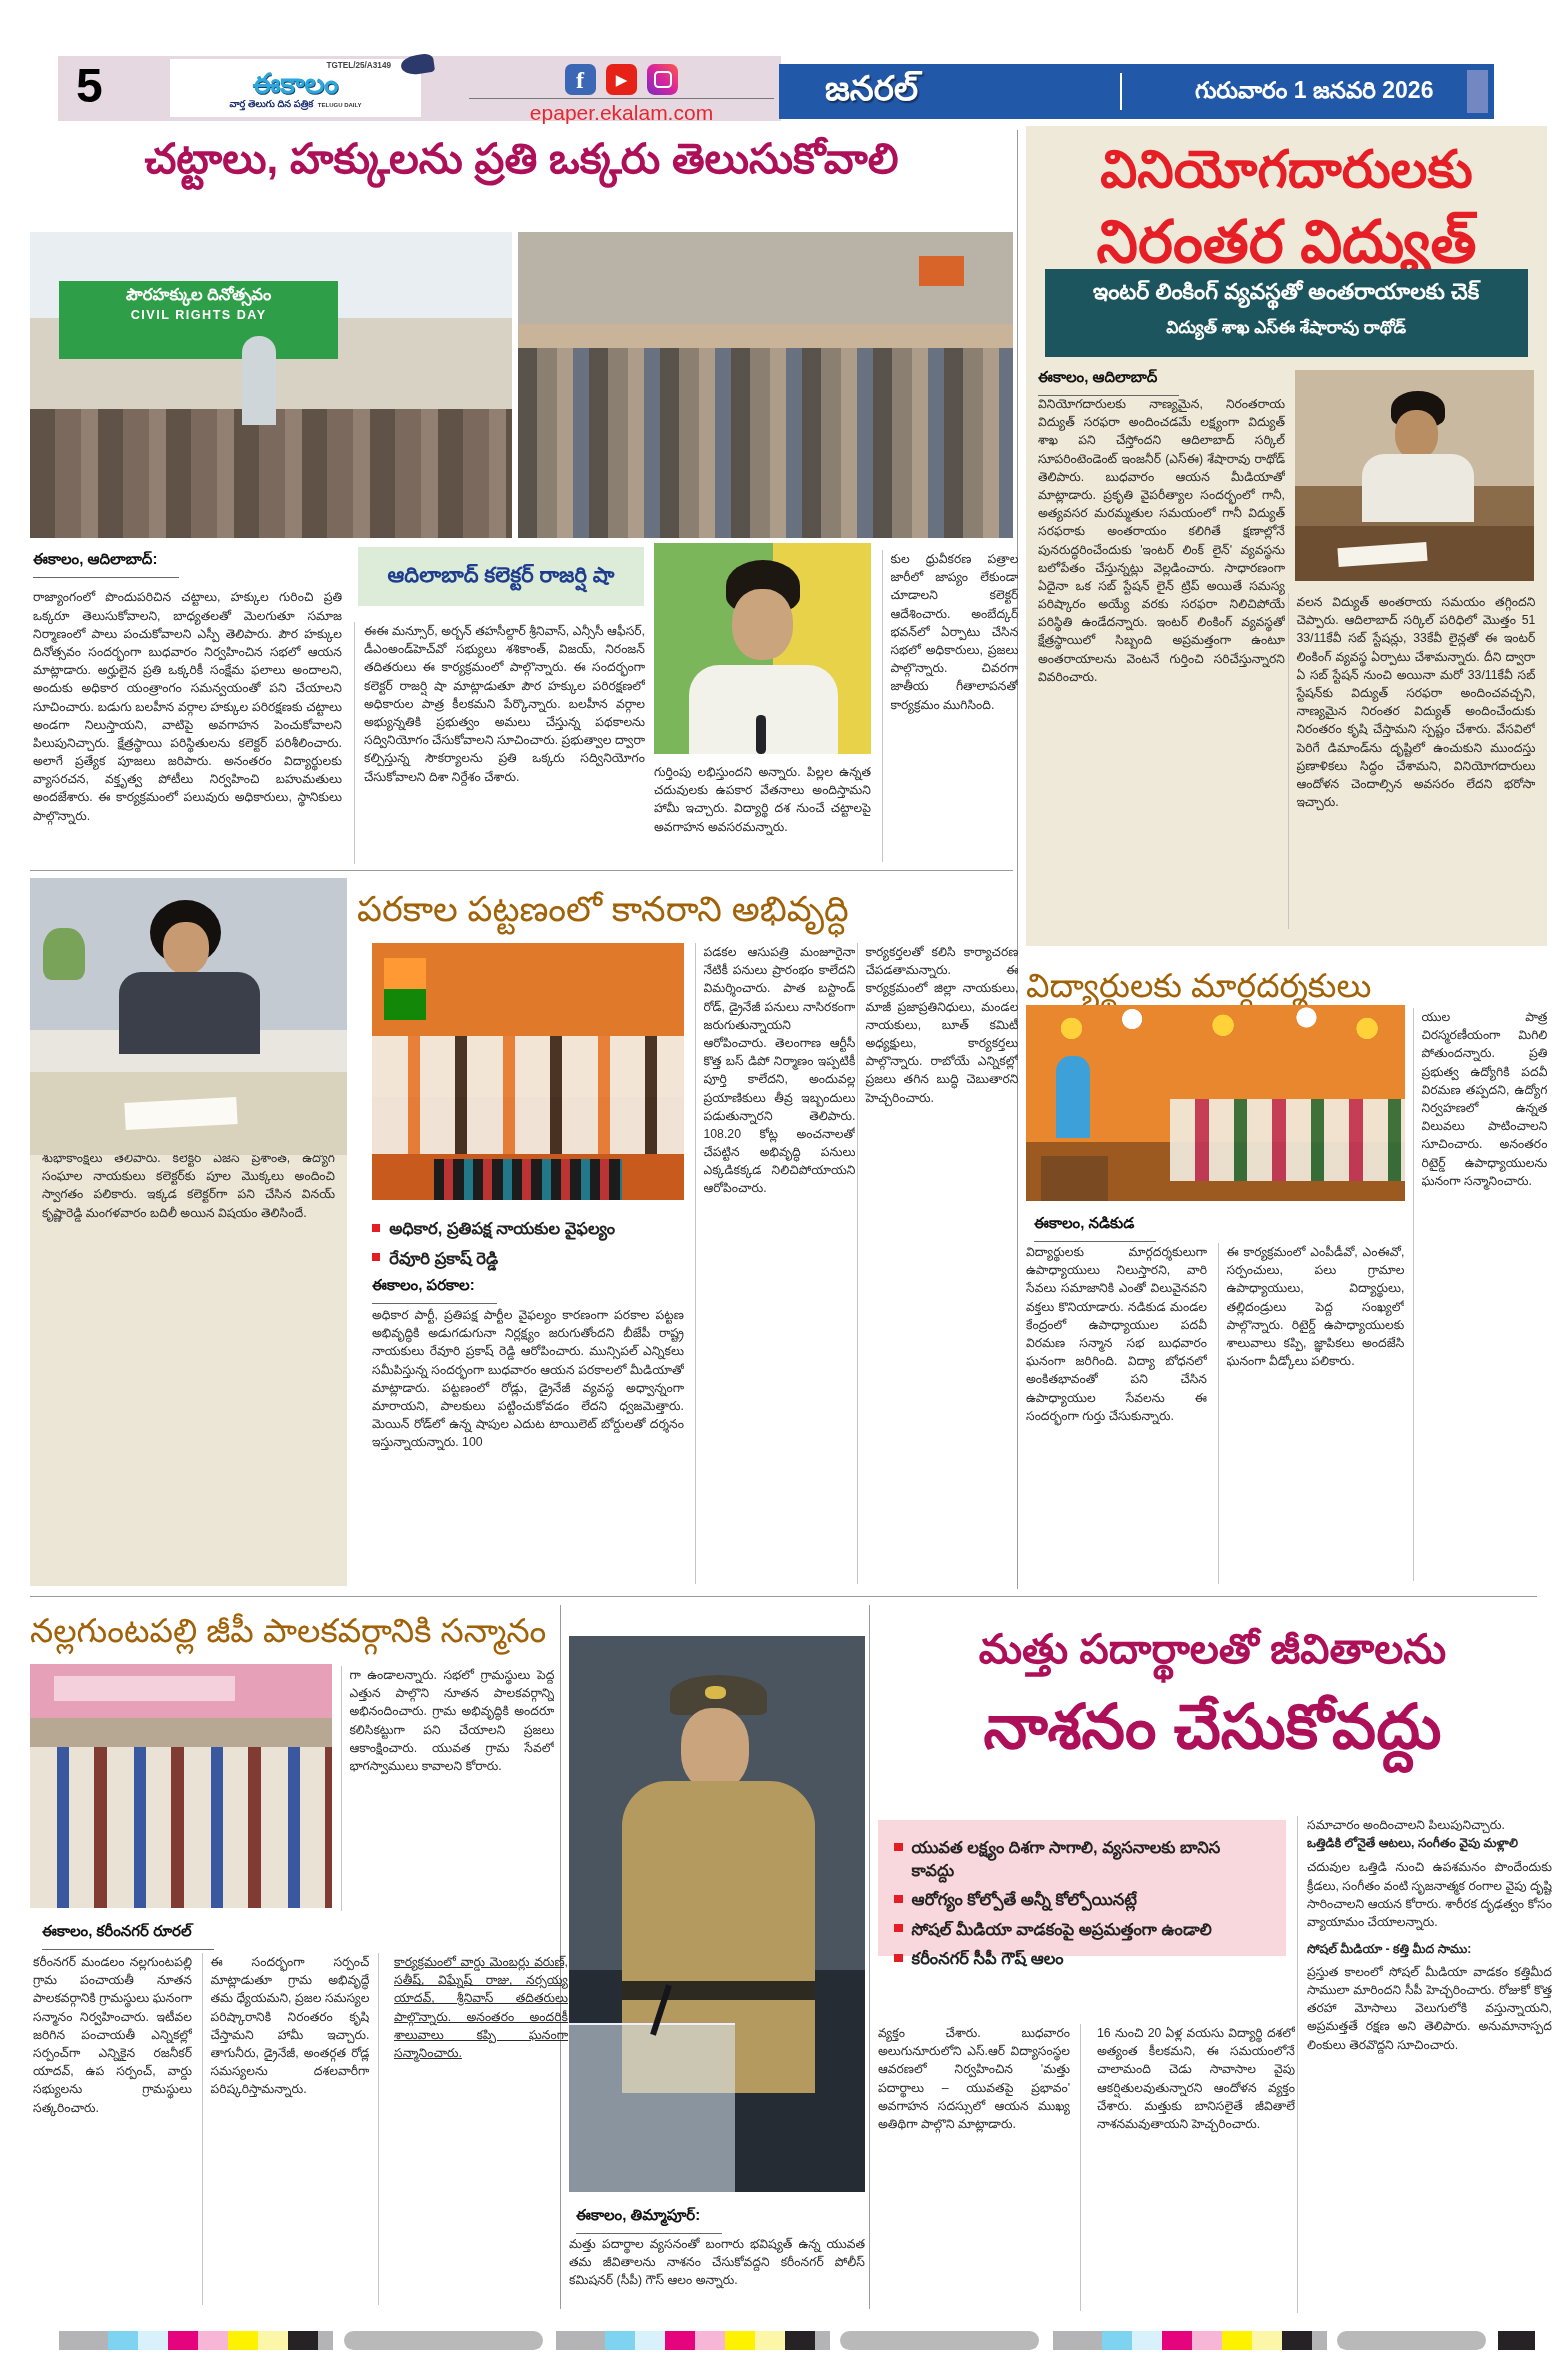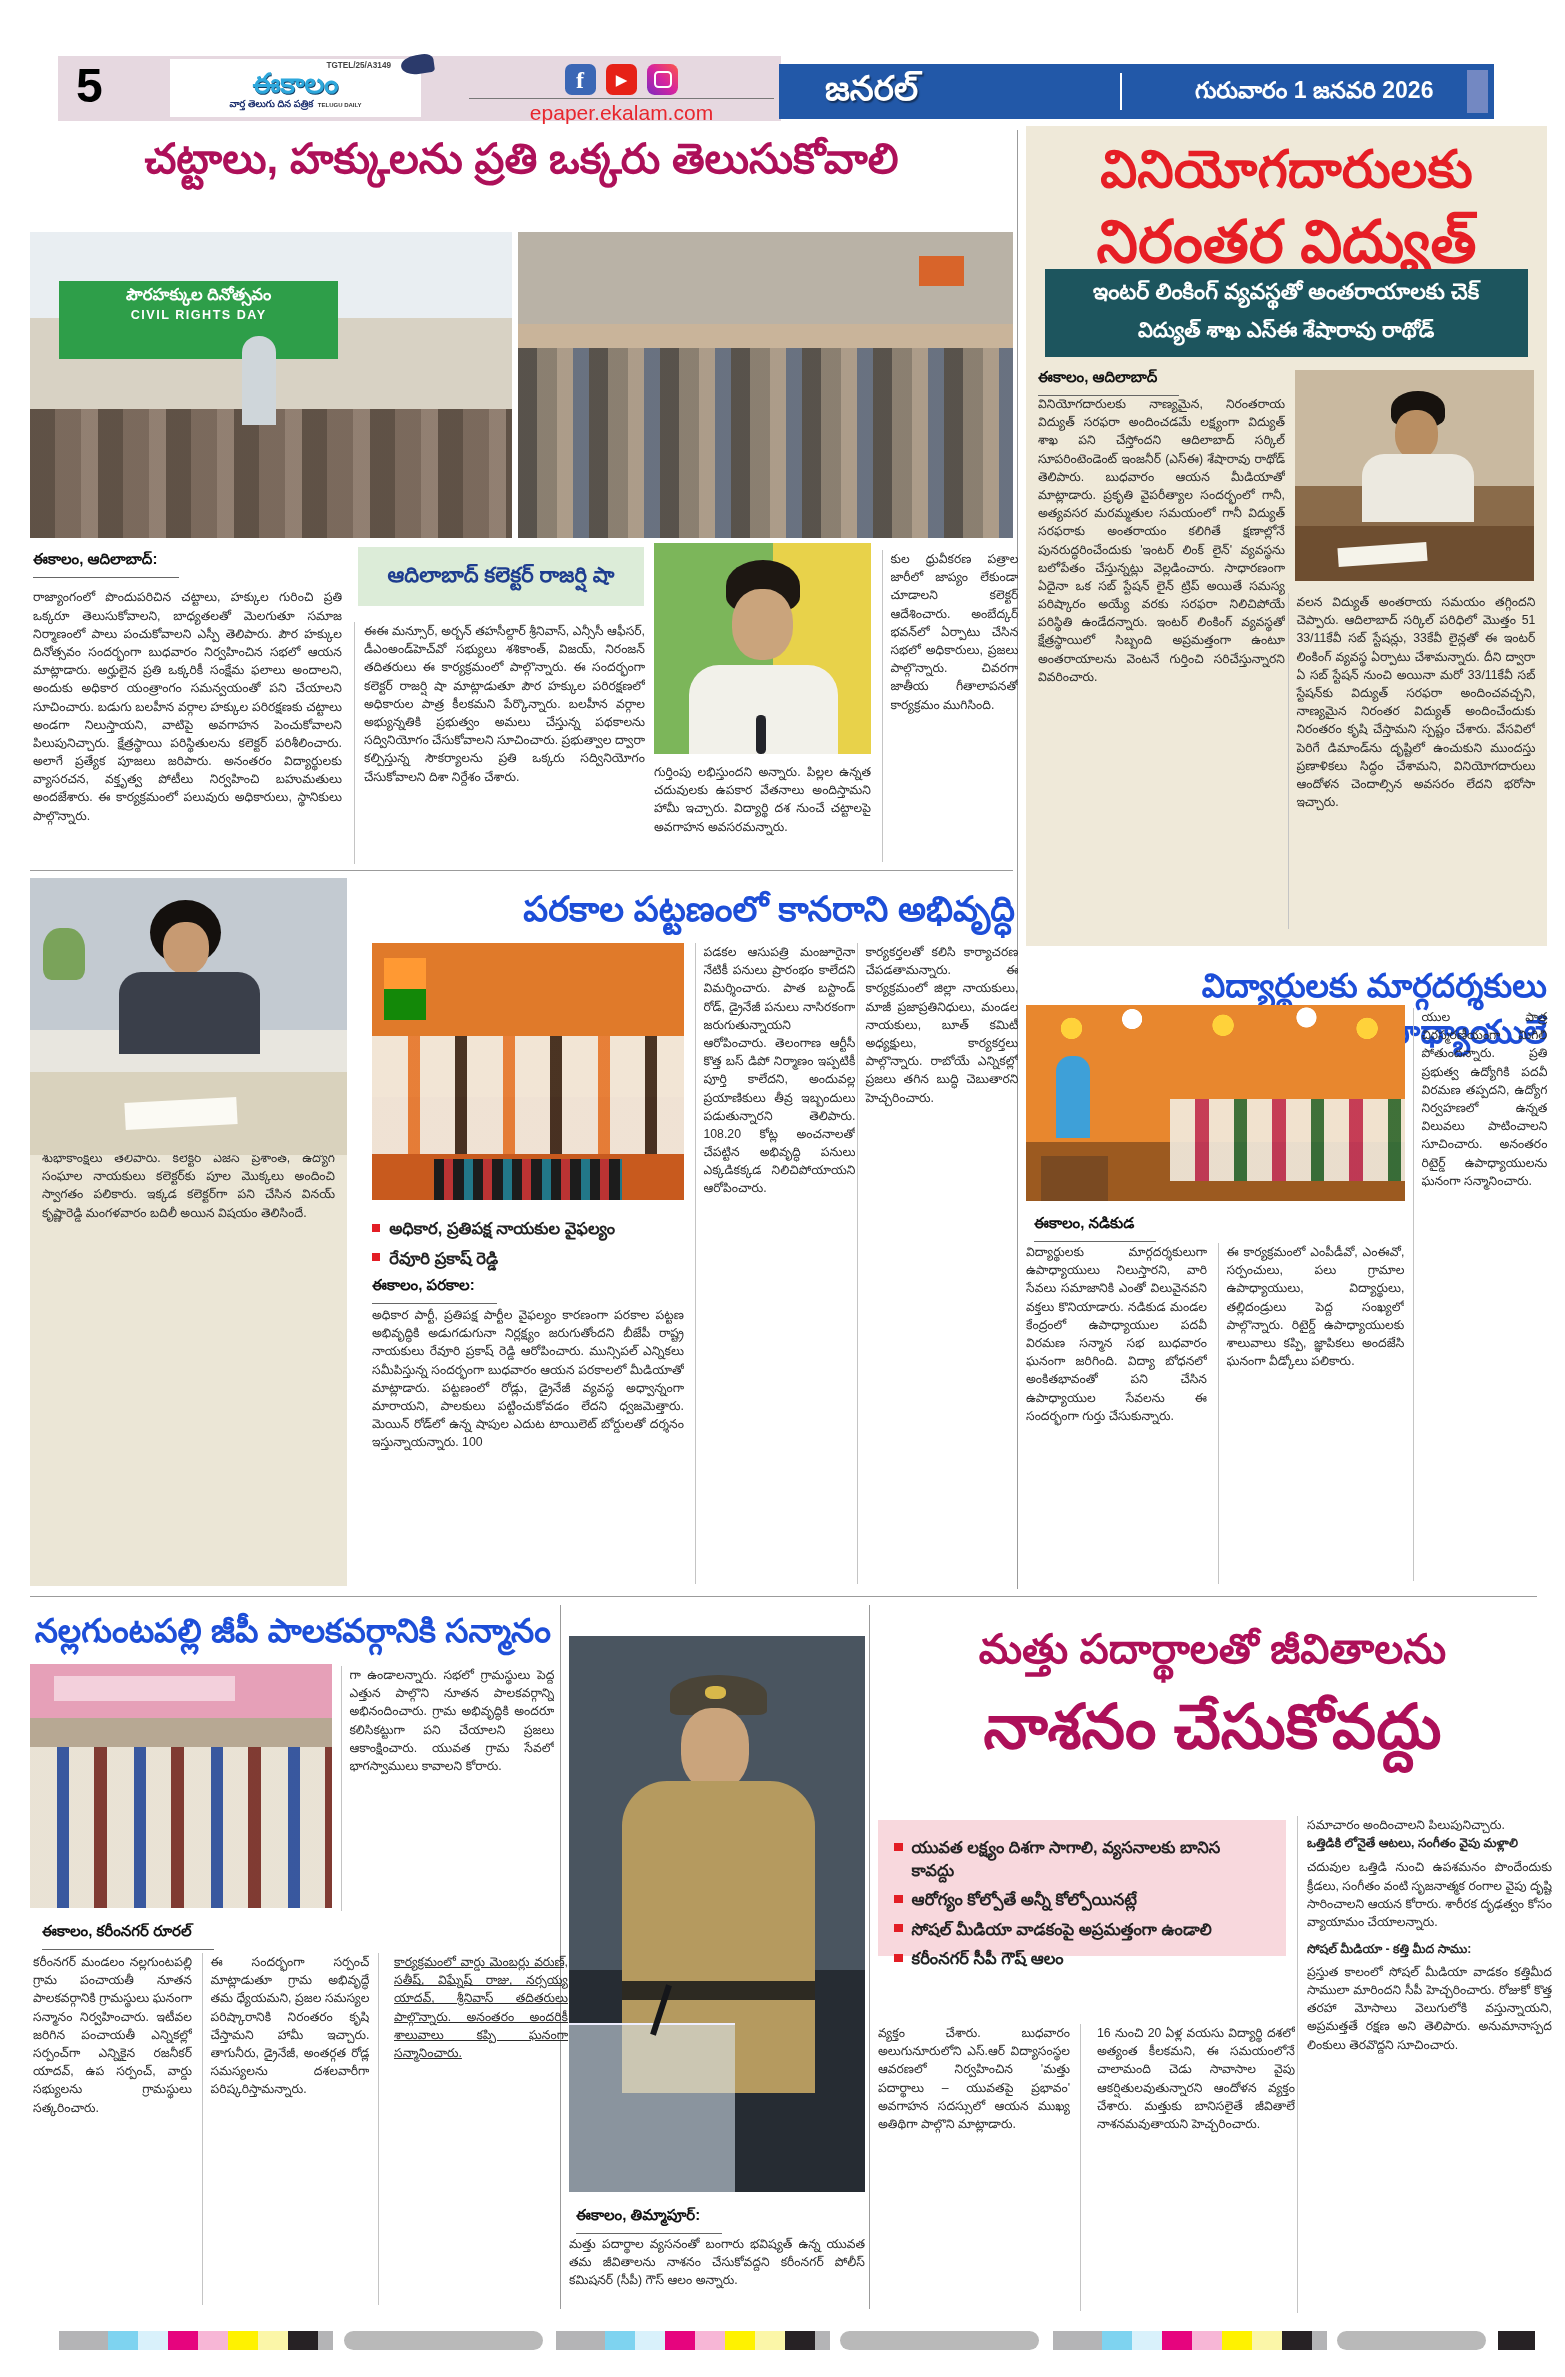--- a/index.html
+++ b/index.html
@@ -8,21 +8,21 @@
   .abs{position:absolute;}
   .ph{position:absolute;overflow:hidden;background:#9a9a9a;}
   .body{font-size:12.3px;line-height:1.48;text-align:justify;color:#2a2a2a;overflow:hidden;}
   .dateline{font-weight:bold;font-size:15px;color:#111;border-bottom:1.5px solid #666;display:inline-block;padding:0 22px 6px 0;}
   .rule{position:absolute;background:#9b9b9b;}
   .bullet-row{display:flex;align-items:flex-start;margin-bottom:7.4px;}
   .bullet-sq{width:8.2px;height:8.2px;background:#e31e25;margin:6.7px 9px 0 0;flex:0 0 auto;}
   .bullet-tx{font-weight:bold;font-size:16.4px;line-height:1.35;color:#222;}
   .hl-mag{color:#ad1059;font-weight:bold;text-align:center;}
   .hl-red{color:#e61e25;font-weight:bold;text-align:center;}
-  .hl-blk{color:#1d4ed8;font-weight:bold;text-align:right;}
+  .hl-blk{color:#a16207;font-weight:normal;text-align:left;}
   .colrule{border-left:0.7px solid #c4c4c4;}
   .strip{position:absolute;top:2331px;height:19.3px;display:flex;}
   .strip div{width:30px;height:19.3px;}
   .c1{background:#b4b4b6;}.c2{background:#7ed3f0;}.c3{background:#d9f1fb;}.c4{background:#e6047e;}
   .c5{background:#f7b6d6;}.c6{background:#fff200;}.c7{background:#fbf6a8;}.c8{background:#272225;}
   .graybar{position:absolute;top:2331px;height:19.3px;background:#b9b9b9;border-radius:9.7px;}
   .tealbox{background:#1d555e;color:#fff;text-align:center;}
   .greenbox{background:#dcecd8;color:#1e3d8f;font-weight:bold;text-align:center;}
   .pinkbox{background:#f8d8dd;}
 </style>
@@ -103,21 +103,21 @@
   </div>
   <div class="abs body" style="left:654px;top:763px;width:217px;height:101px;">గుర్తింపు లభిస్తుందని అన్నారు. పిల్లల ఉన్నత చదువులకు ఉపకార వేతనాలు అందిస్తామని హామీ ఇచ్చారు. విద్యార్థి దశ నుంచే చట్టాలపై అవగాహన అవసరమన్నారు.</div>
 
   <div class="abs body colrule" style="left:882px;top:550px;width:128px;height:312px;padding-left:7.4px;">కుల ధ్రువీకరణ పత్రాల జారీలో జాప్యం లేకుండా చూడాలని కలెక్టర్ ఆదేశించారు. అంబేద్కర్ భవన్‌లో ఏర్పాటు చేసిన సభలో అధికారులు, ప్రజలు పాల్గొన్నారు. చివరగా జాతీయ గీతాలాపనతో కార్యక్రమం ముగిసింది.</div>
 
   <div class="abs" style="left:1026px;top:126px;width:521px;height:820px;background:#efe9d9;">
     <div class="hl-red" style="margin-top:13.4px;font-size:52px;">వినియోగదారులకు</div>
     <div class="hl-red" style="font-size:59px;line-height:1.05;">నిరంతర విద్యుత్</div>
     <div class="tealbox" style="position:absolute;left:18.6px;top:143px;width:483px;height:88px;">
       <div style="font-size:22px;font-weight:bold;padding-top:10.4px;">ఇంటర్ లింకింగ్ వ్యవస్థతో అంతరాయాలకు చెక్</div>
-      <div style="font-size:21px;font-weight:bold;padding-top:7.4px;">విద్యుత్ శాఖ ఎస్ఈ శేషారావు రాథోడ్</div>
+      <div style="font-size:17px;font-weight:bold;padding-top:7.4px;">విద్యుత్ శాఖ ఎస్ఈ శేషారావు రాథోడ్</div>
     </div>
     <span class="dateline" style="position:absolute;left:12px;top:242px;">ఈకాలం, ఆదిలాబాద్</span>
     <div class="ph" style="left:269px;top:244px;width:239px;height:211px;background:linear-gradient(#c9b9a0 0 55%,#8a6b4a 55% 100%);">
       <div style="position:absolute;left:40%;top:10%;width:54px;height:36px;background:#17120e;border-radius:50% 50% 30% 30%;"></div>
       <div style="position:absolute;left:42%;top:19%;width:43px;height:49px;background:#b98e62;border-radius:46%;"></div>
       <div style="position:absolute;left:28%;top:40%;width:112px;height:68px;background:#ece9e0;border-radius:22px 22px 0 0;"></div>
       <div style="position:absolute;left:0;bottom:0;width:100%;height:26%;background:#6e4e30;"></div>
       <div style="position:absolute;left:18%;bottom:8%;width:89px;height:19.3px;background:#f5f3ea;transform:rotate(-4deg);"></div>
     </div>
     <div class="body" style="position:absolute;left:12px;top:269px;width:247px;height:534px;">వినియోగదారులకు నాణ్యమైన, నిరంతరాయ విద్యుత్ సరఫరా అందించడమే లక్ష్యంగా విద్యుత్ శాఖ పని చేస్తోందని ఆదిలాబాద్ సర్కిల్ సూపరింటెండెంట్ ఇంజనీర్ (ఎస్ఈ) శేషారావు రాథోడ్ తెలిపారు. బుధవారం ఆయన మీడియాతో మాట్లాడారు. ప్రకృతి వైపరీత్యాల సందర్భంలో గానీ, అత్యవసర మరమ్మతుల సమయంలో గానీ విద్యుత్ సరఫరాకు అంతరాయం కలిగితే క్షణాల్లోనే పునరుద్ధరించేందుకు 'ఇంటర్ లింక్ లైన్' వ్యవస్థను బలోపేతం చేస్తున్నట్లు వెల్లడించారు. సాధారణంగా ఏదైనా ఒక సబ్ స్టేషన్ లైన్ ట్రిప్ అయితే సమస్య పరిష్కారం అయ్యే వరకు సరఫరా నిలిచిపోయే పరిస్థితి ఉండేదన్నారు. ఇంటర్ లింకింగ్ వ్యవస్థతో క్షేత్రస్థాయిలో సిబ్బంది అప్రమత్తంగా ఉంటూ అంతరాయాలను వెంటనే గుర్తించి సరిచేస్తున్నారని వివరించారు.</div>

